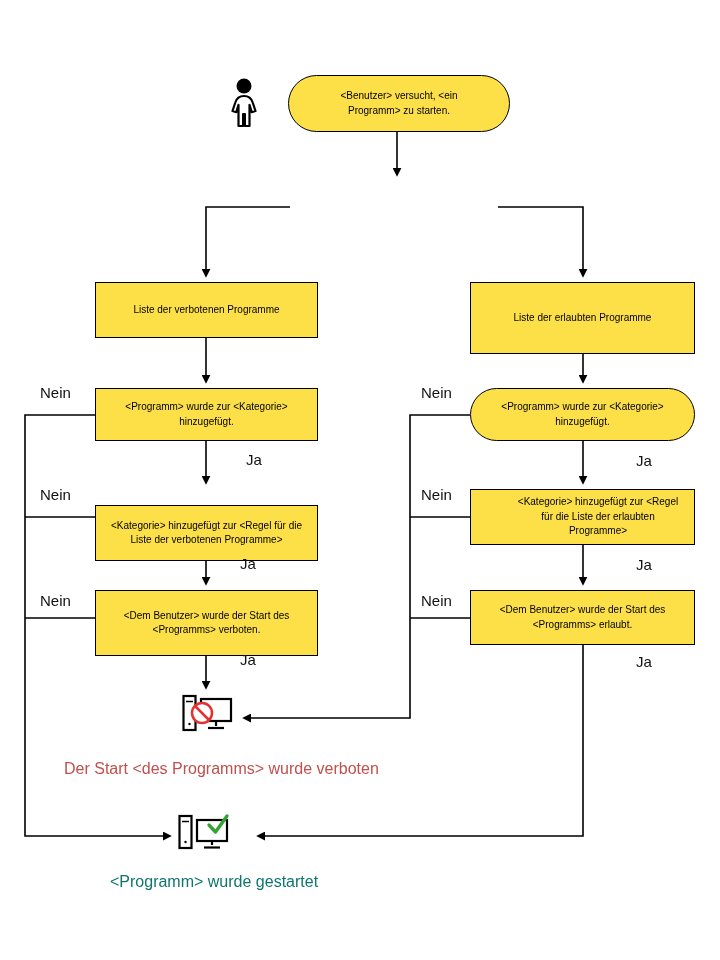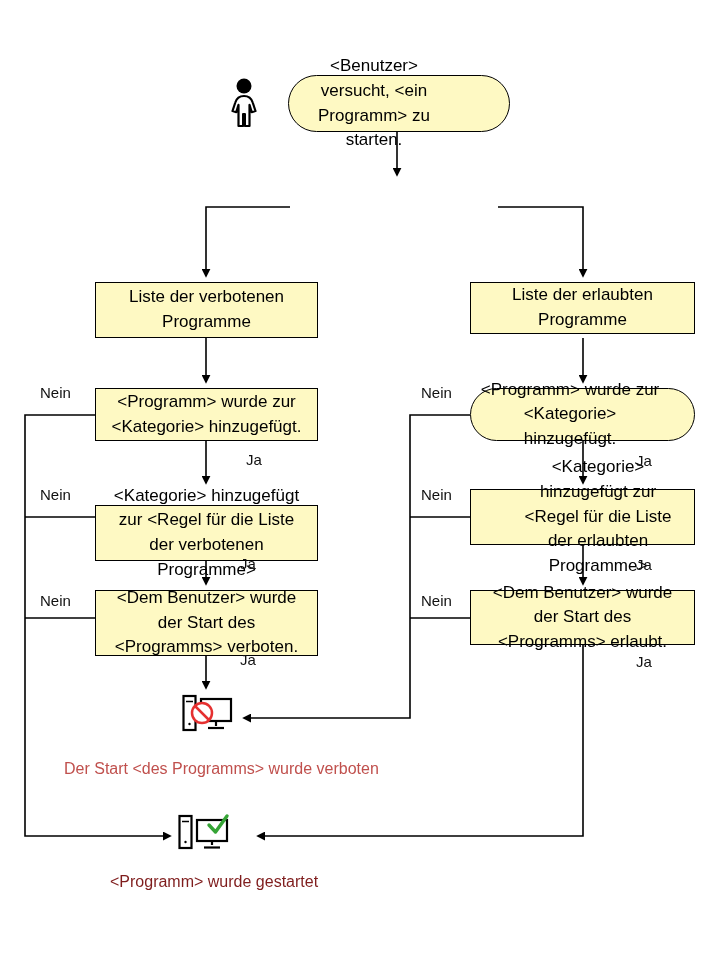--- a/index.html
+++ b/index.html
@@ -4,23 +4,23 @@
 <style>
   * { margin:0; padding:0; box-sizing:border-box; }
   html,body { background:#ffffff; }
   .canvas {
     position:relative; width:720px; height:960px; background:#ffffff;
     font-family:"Liberation Sans","DejaVu Sans",sans-serif; color:#000;
     overflow:hidden;
   }
   .connectors { position:absolute; left:0; top:0; width:720px; height:960px; }
   .node {
-    position:absolute; border:1.4px solid #000; background:#fef9c3;
-    display:flex; align-items:center; 
-    text-align:center; font-size:17px; line-height:1.45; padding:4px 9px;
+    position:absolute; border:1.4px solid #000; background:#fde047;
+    display:flex; align-items:center; justify-content:center;
+    text-align:center; font-size:10px; line-height:1.45; padding:4px 9px;
   }
   .node span { display:inline-block; }
   .branch-label { position:absolute; font-size:15px; color:#111; white-space:nowrap; }
   .result-text { position:absolute; font-size:16px; white-space:nowrap;text-align:center; }
   .icon-abs { position:absolute; }
 </style>
 </head>
 <body>
 
 <div class="canvas">
@@ -71,21 +71,21 @@
   </div>
 
   <div class="node" style="left:95px; top:489px; width:223px; height:56px;margin-top:16px;">
     <span>&lt;Kategorie&gt; hinzugefügt zur &lt;Regel  für die Liste der verbotenen Programme&gt;</span>
   </div>
 
   <div class="node" style="left:95px; top:590px; width:223px; height:66px;">
     <span>&lt;Dem  Benutzer&gt;  wurde der Start des &lt;Programms&gt;  verboten.</span>
   </div>
 
-  <div class="node" style="left:470px; top:282px; width:225px; height:52px;">
+  <div class="node" style="left:470px; top:282px; width:225px; height:72px;">
     <span>Liste der erlaubten Programme</span>
   </div>
 
   <div class="node" style="left:470px; top:388px; width:225px; height:53px; border-radius:27px;">
     <span style="max-width:180px;">&lt;Programm&gt;  wurde zur &lt;Kategorie&gt; hinzugefügt.</span>
   </div>
 
   <div class="node" style="left:470px; top:489px; width:225px; height:56px;padding-left:40px;">
     <span>&lt;Kategorie&gt; hinzugefügt zur &lt;Regel  für die Liste der erlaubten Programme&gt;</span>
   </div>
@@ -124,15 +124,15 @@
   <svg class="icon-abs" style="left:177px; top:812px;" width="53" height="47" viewBox="0 0 53 47">
     <rect x="2.5" y="4" width="12" height="32" fill="#fff" stroke="#000" stroke-width="2.2"></rect>
     <line x1="5" y1="9.5" x2="12" y2="9.5" stroke="#000" stroke-width="1.5"></line>
     <circle cx="8.5" cy="30" r="1.2" fill="#000"></circle>
     <rect x="20" y="8" width="30" height="21" fill="#fff" stroke="#000" stroke-width="2.2"></rect>
     <line x1="35" y1="29" x2="35" y2="33" stroke="#000" stroke-width="2.2"></line>
     <line x1="27" y1="35.5" x2="43" y2="35.5" stroke="#000" stroke-width="2.2"></line>
     <path d="M32 13 L38.5 20 L50 4" fill="none" stroke="#35a435" stroke-width="3.4" stroke-linecap="round" stroke-linejoin="round"></path>
   </svg>
 
-  <div class="result-text" style="left:110px; top:873px; color:#7f1d1d;">&lt;Programm&gt;  wurde gestartet</div>
+  <div class="result-text" style="left:110px; top:873px; color:#0f766e;">&lt;Programm&gt;  wurde gestartet</div>
 
 </div>
 
 </body></html>

